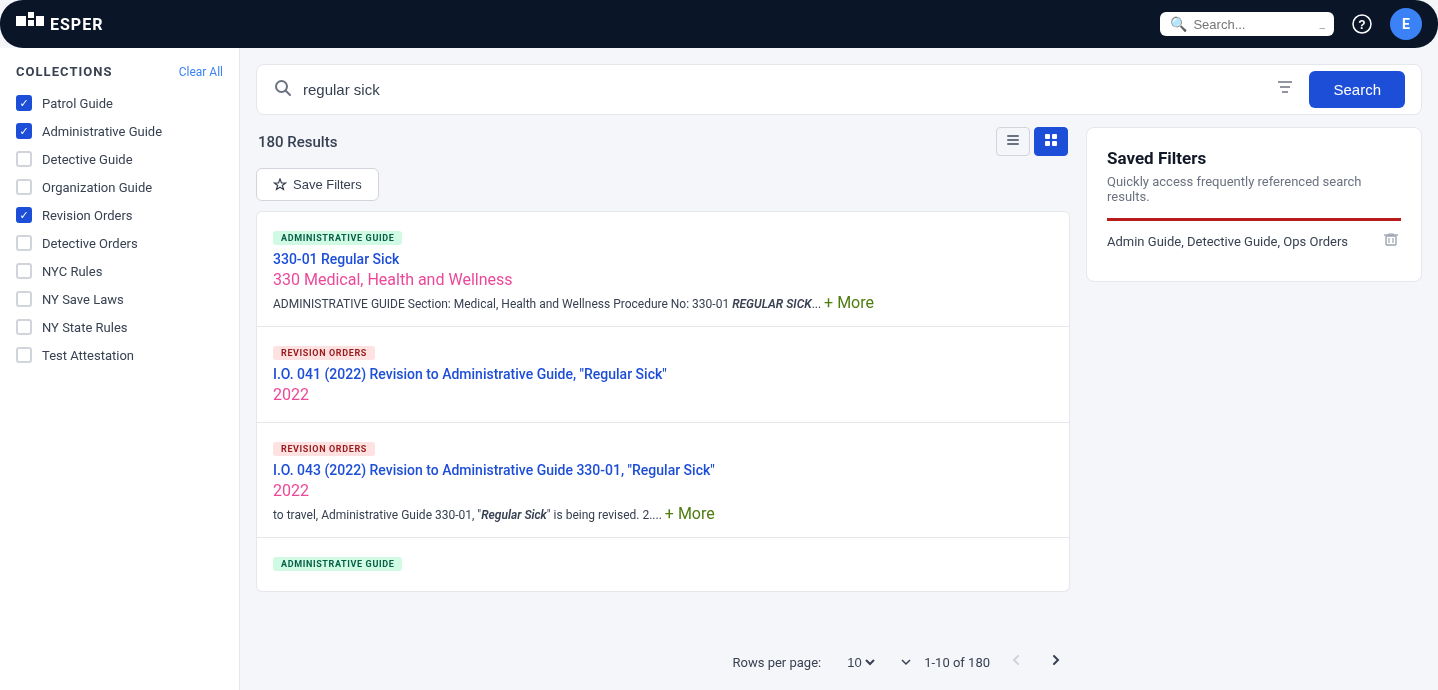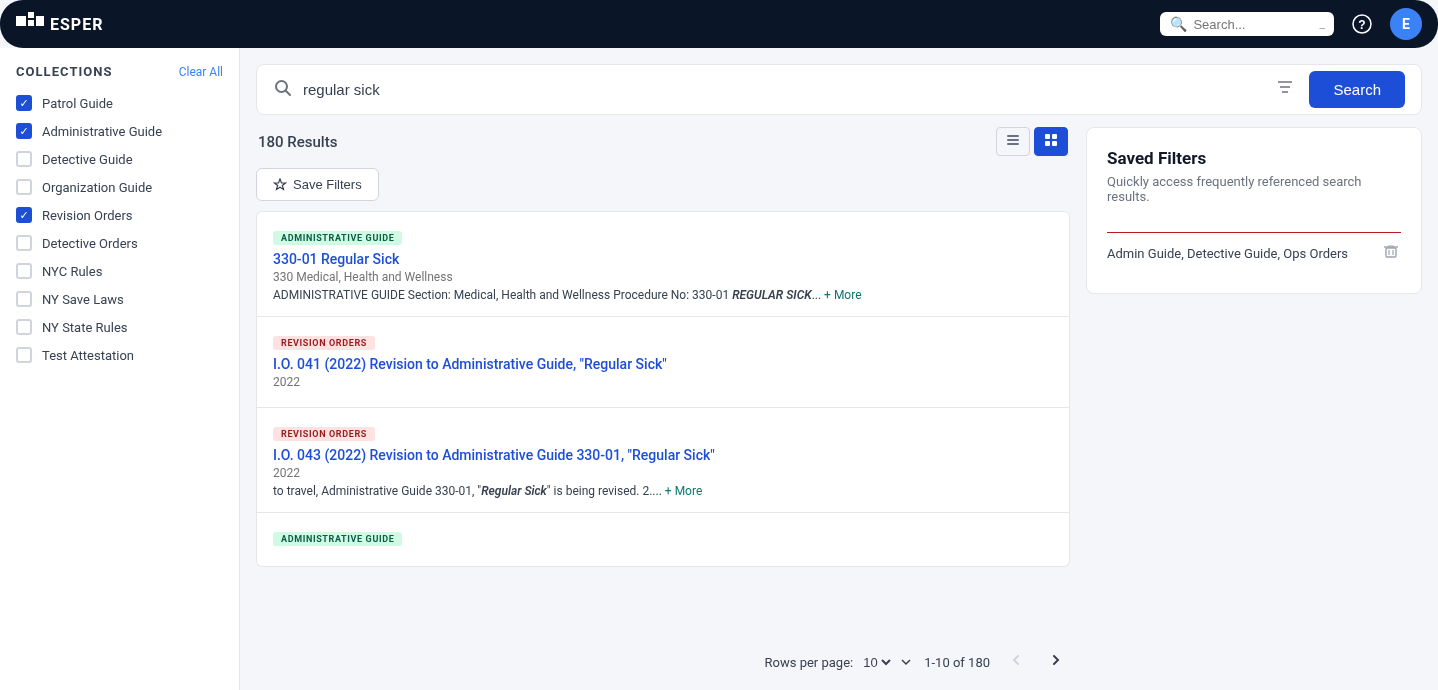--- a/index.html
+++ b/index.html
@@ -294,52 +294,52 @@
     .result-title {
       font-size: 14px;
       color: #1d4ed8;
       font-weight: 500;
       cursor: pointer;
       text-decoration: none;
       display: block;
       margin-bottom: 3px;
     }
     .result-subtitle {
-      font-size: 12px;
-      color: #737373;
+      font-size: 16px;
+      color: #ec4899;
       margin-bottom: 4px;
     }
     .result-snippet {
       font-size: 12px;
       color: #374151;
     }
     .result-snippet .highlight {
       font-style: italic;
       font-weight: 600;
     }
     .more-link {
-      color: #0f766e;
-      cursor: pointer;
-      font-size: 12px;
+      color: #4d7c0f;
+      cursor: pointer;
+      font-size: 16px;
     }
 
     
     .pagination-bar {
       display: flex;
       align-items: center;
       justify-content: flex-end;
       gap: 12px;
       padding: 8px 0 0 0;
       font-size: 13px;
       color: #374151;
     }
     .rows-per-page {
       display: flex;
       align-items: center;
-      gap: 6px;
+      gap: 22px;
     }
     .rows-select {
       border: none;
       font-size: 13px;
       color: #374151;
       background: transparent;
       cursor: pointer;
     }
     .page-info { color: #374151; font-size: 13px; }
     .page-nav-btn {
@@ -365,28 +365,28 @@
     }
     .saved-filters-title {
       font-size: 17px;
       font-weight: 700;
       color: #111827;
       margin-bottom: 6px;
     }
     .saved-filters-desc {
       font-size: 13px;
       color: #6b7280;
-      margin-bottom: 28px;
+      margin-bottom: 14px;
     }
     .saved-filter-item {
       display: flex;
       align-items: center;
       justify-content: space-between;
       padding: 8px 0;
-      border-top: 1px solid #b91c1c;
+      border-top: 3px solid #b91c1c;
     }
     .saved-filter-name {
       font-size: 13px;
       color: #374151;
     }
     .delete-icon-btn {
       background: transparent;
       border: none;
       cursor: pointer;
       color: #9ca3af;

